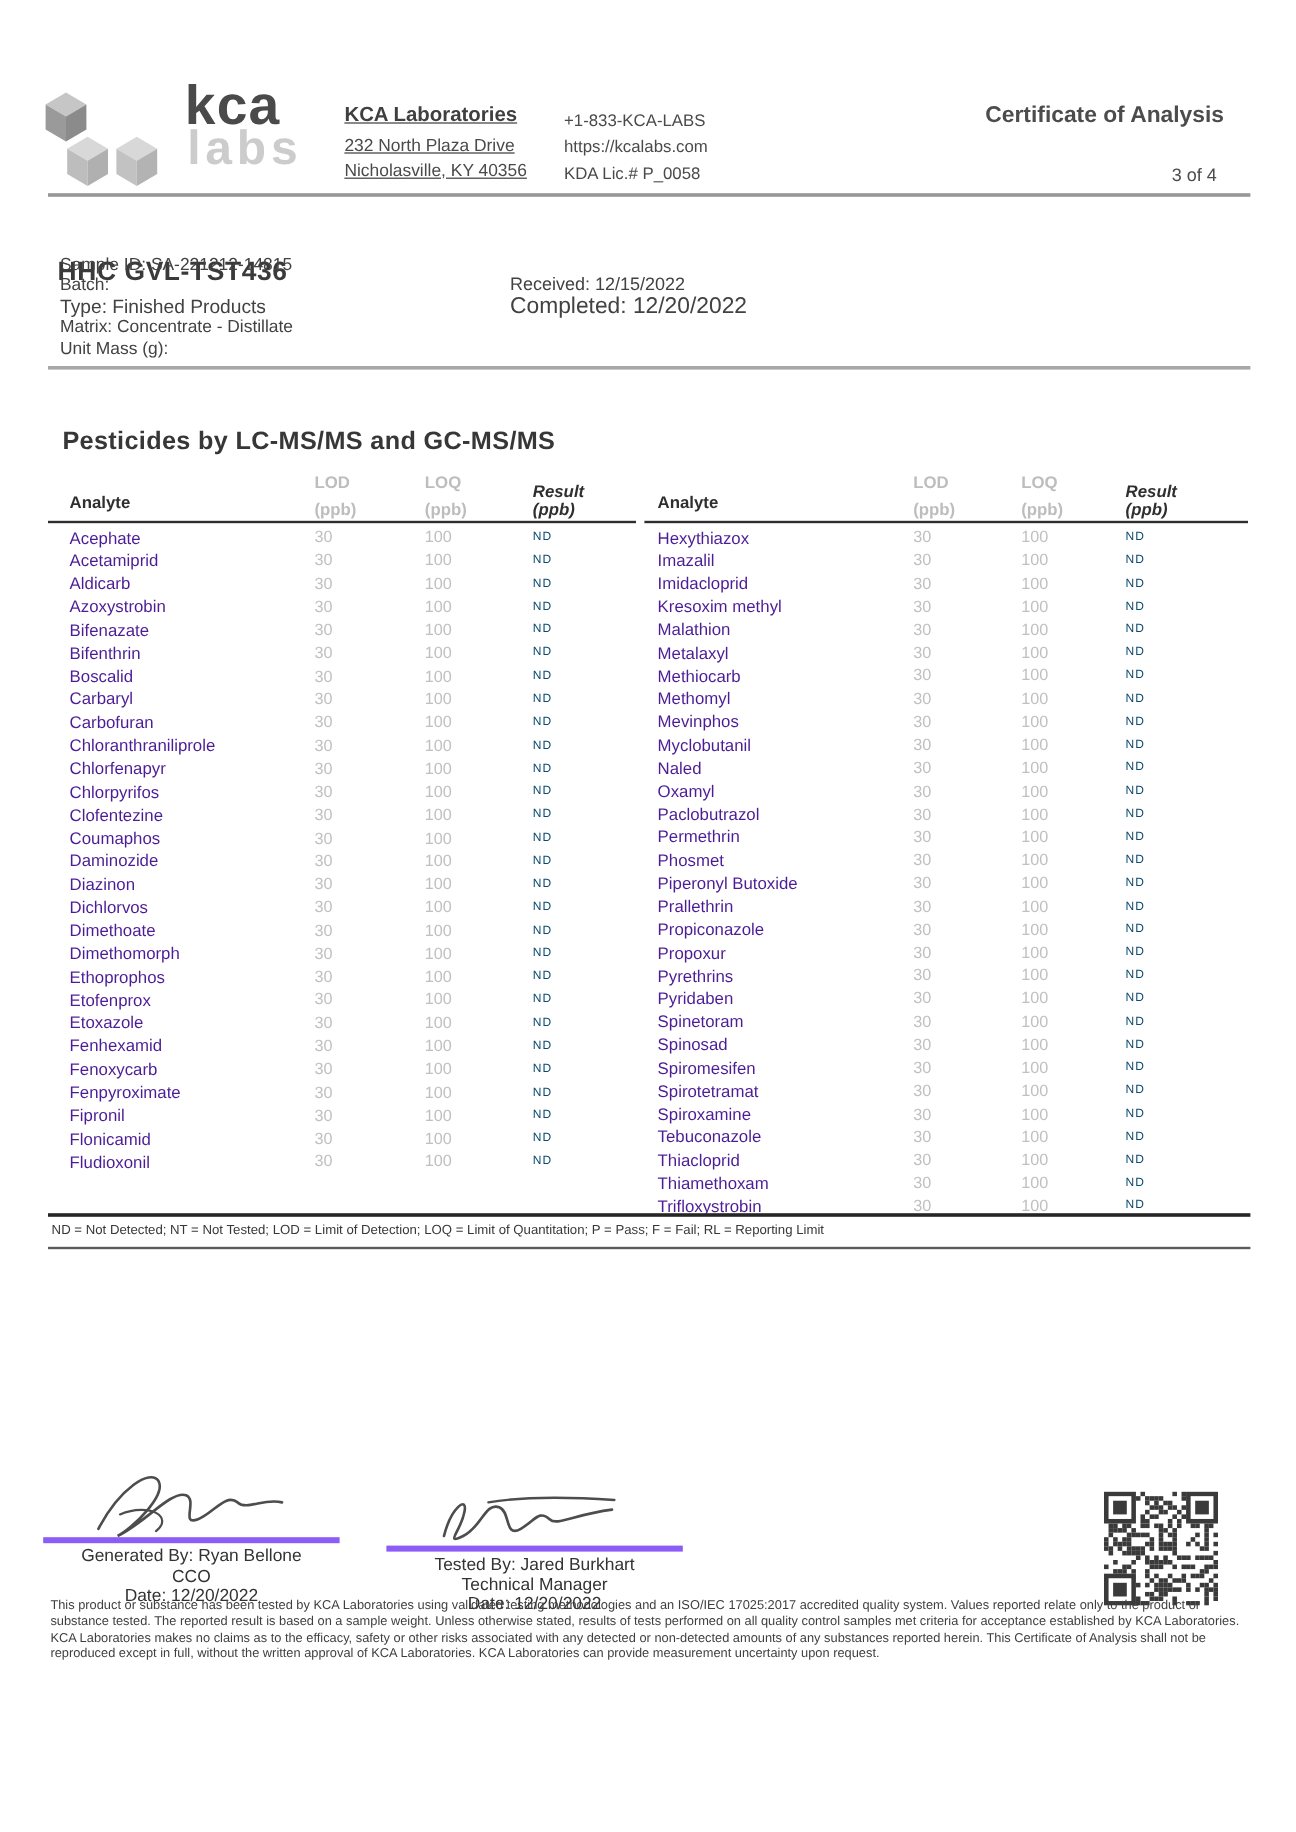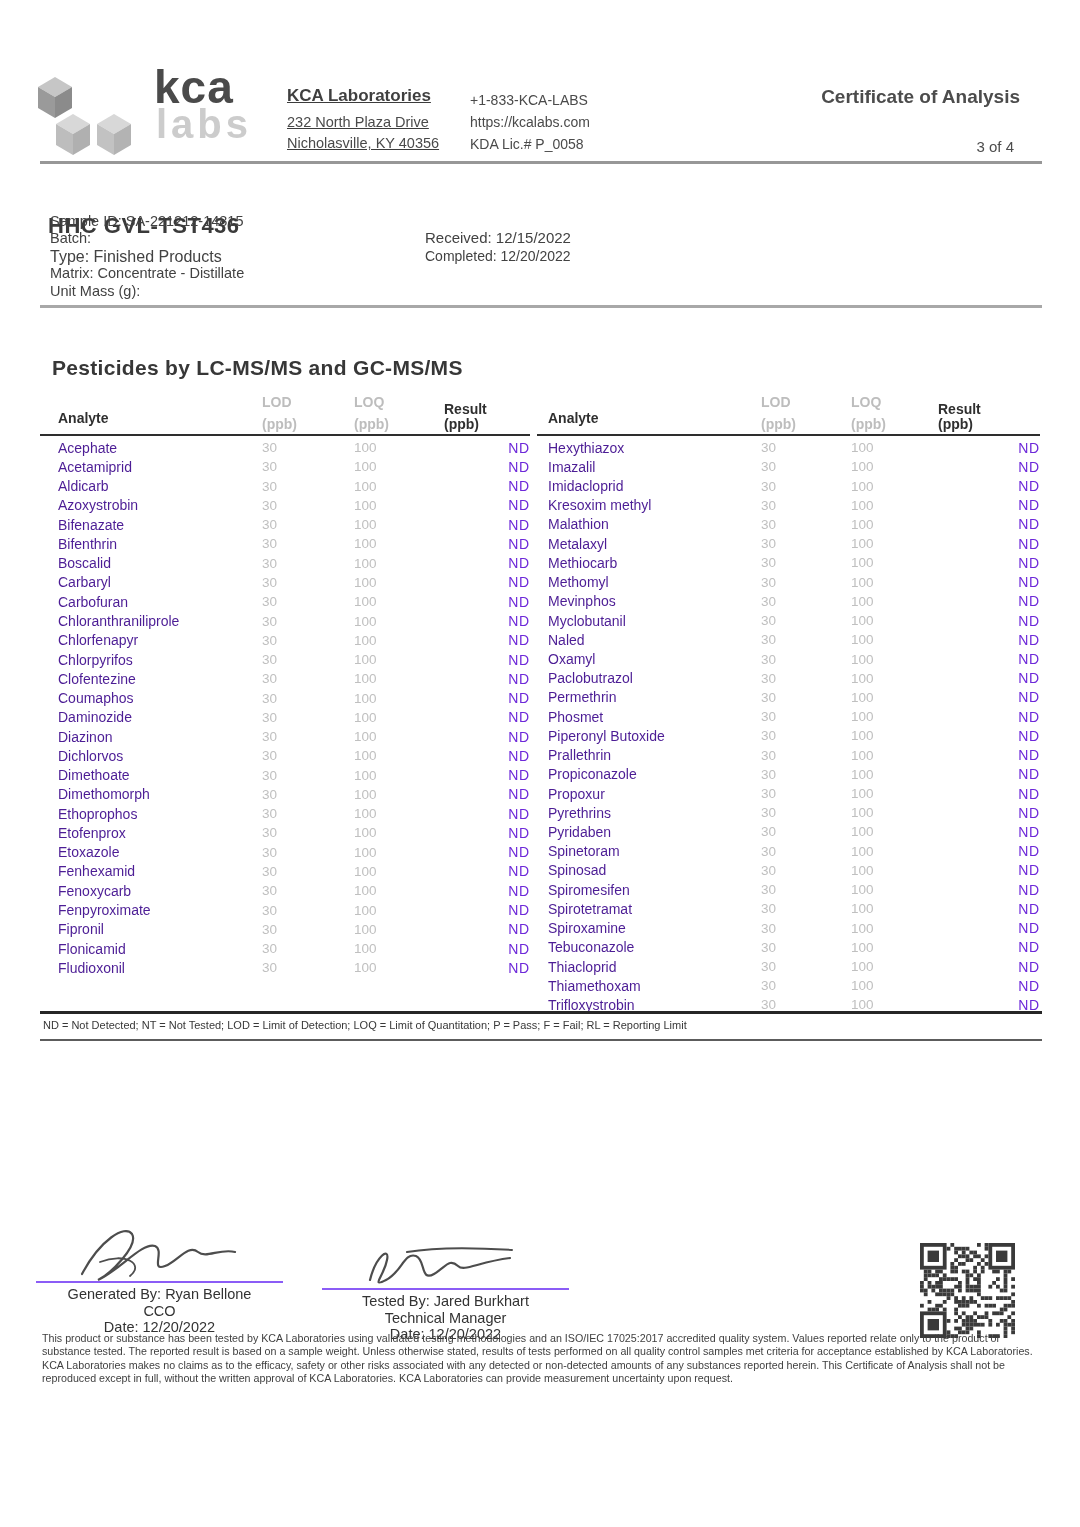--- a/index.html
+++ b/index.html
@@ -23,50 +23,50 @@
   .rule{position:absolute; background:#979797;}
   .rule-header{left:40px; top:161px; width:1002px; height:3px;}
   .rule-sample{left:40px; top:305px; width:1002px; height:2.5px; background:#a8a8a8;}
   
   .sample-title{position:absolute; left:48px; top:176px; font-size:22px; font-weight:800; color:#3a3a3a; letter-spacing:0.5px;margin-top:37px;}
   .sample-lines{position:absolute; left:50px; top:213px;}
   .sline{font-size:14.5px; color:#424242; line-height:17.4px;}
   .sline.big{font-size:16px;}
   .dates{position:absolute; left:425px; top:229px;}
   .dline{font-size:15px; color:#424242; line-height:18px;}
-  .dline.big{font-size:14px;}
+  .dline.big{font-size:19px;}
   
   .sect-title{position:absolute; left:52px; top:356px; font-size:21px; font-weight:800; color:#373737; letter-spacing:0.3px;}
   .ptable{position:absolute; top:395px;}
   .ptable-left{left:40px; width:490px;}
   .ptable-right{left:537px; width:503px;}
   .thead{display:grid; height:37px; border-bottom:2px solid #2e2e2e; padding-bottom:2px;}
   .ptable-left .thead, .ptable-left .trow{grid-template-columns:205px 92px 93px 100px;}
   .ptable-right .thead, .ptable-right .trow{grid-template-columns:207px 90px 90px 116px;}
   .hc{display:flex; flex-direction:column; justify-content:flex-end; font-size:14px; font-weight:700; line-height:15px;}
   .hc.dark{color:#2f2f2f;}
   .hc.gray{color:#bdbdbd;justify-content:space-between;}
   .hc.first{padding-left:18px; justify-content:center; padding-top:10px;}
   .ptable-right .hc.first{padding-left:11px;}
   .hc:nth-child(2),.hc:nth-child(3){padding-left:17px;}
-  .hc:nth-child(4){padding-left:14px;}
+  .hc:nth-child(4){padding-left:14px;font-style:italic;}
   .trows{padding-top:2px;}
   .trow{display:grid; align-items:center;}
   .ptable-left .trow{height:19.27px;}
   .ptable-right .trow{height:19.23px;}
   .c-analyte{padding-left:18px; font-size:14px; color:#4c1d95; white-space:nowrap;}
   .ptable-right .c-analyte{padding-left:11px;}
   .c-num{padding-left:17px; font-size:13.5px; color:#c0c0c0;}
-  .c-res{padding-left:14px; font-size:14px; color:#6d28d9; letter-spacing:0.8px;text-align:right;}
+  .c-res{padding-left:14px; font-size:10px; color:#0c4a6e; letter-spacing:0.8px;}
   .table-bottom{left:40px; top:1011px; width:1002px; height:2.5px; background:#262626;}
   .footnote{position:absolute; left:43px; top:1019px; font-size:11px; color:#383838;}
   .rule-footnote{left:40px; top:1039px; width:1002px; height:1.5px; background:#5c5c5c;}
   
   .sigblock{position:absolute; text-align:center;}
-  .sigblock .sigline{border-top:2px solid #8b5cf6; padding-top:3px;}
+  .sigblock .sigline{border-top:5px solid #8b5cf6; padding-top:3px;}
   .sigblock.left{left:36px; top:1281px; width:247px;}
   .sigblock.right{left:322px; top:1288px; width:247px;}
   .sigtext{font-size:14.5px; color:#333333; line-height:16.5px;}
   .sig-svg{position:absolute;}
   .sig-svg.s1{left:70px; top:1222px;}
   .sig-svg.s2{left:352px; top:1238px;}
   
   .qr{position:absolute; left:920px; top:1243px; width:95px; height:95px;}
   .disclaimer{position:absolute; left:42px; top:1332px; width:998px; font-size:10.7px; line-height:13.3px; color:#3f3f3f;}
 </style>

